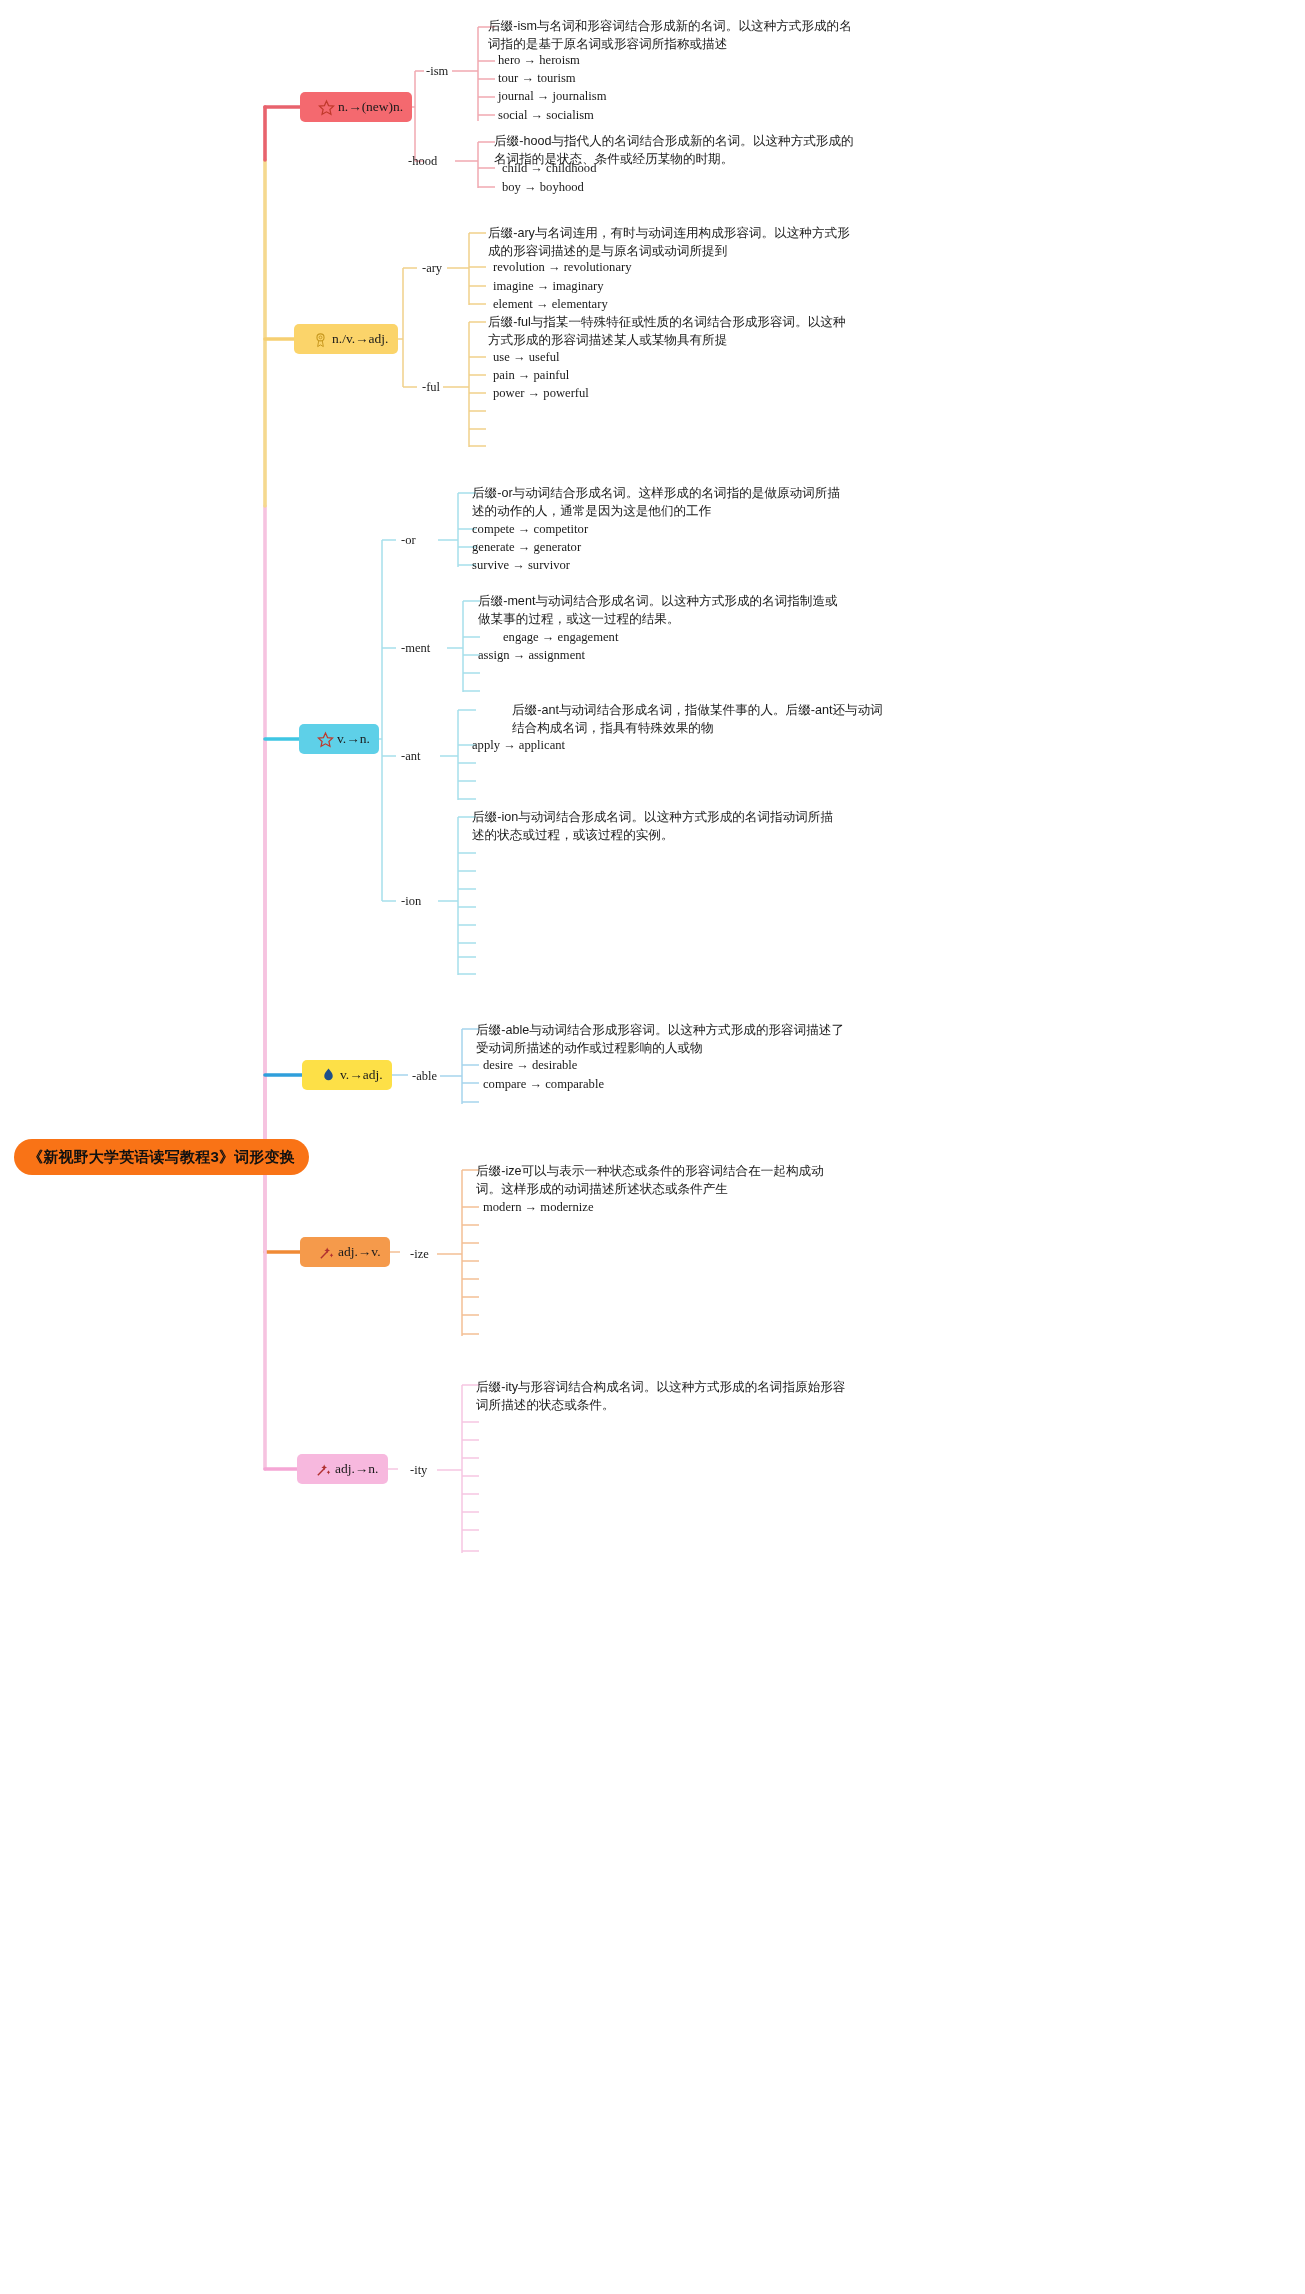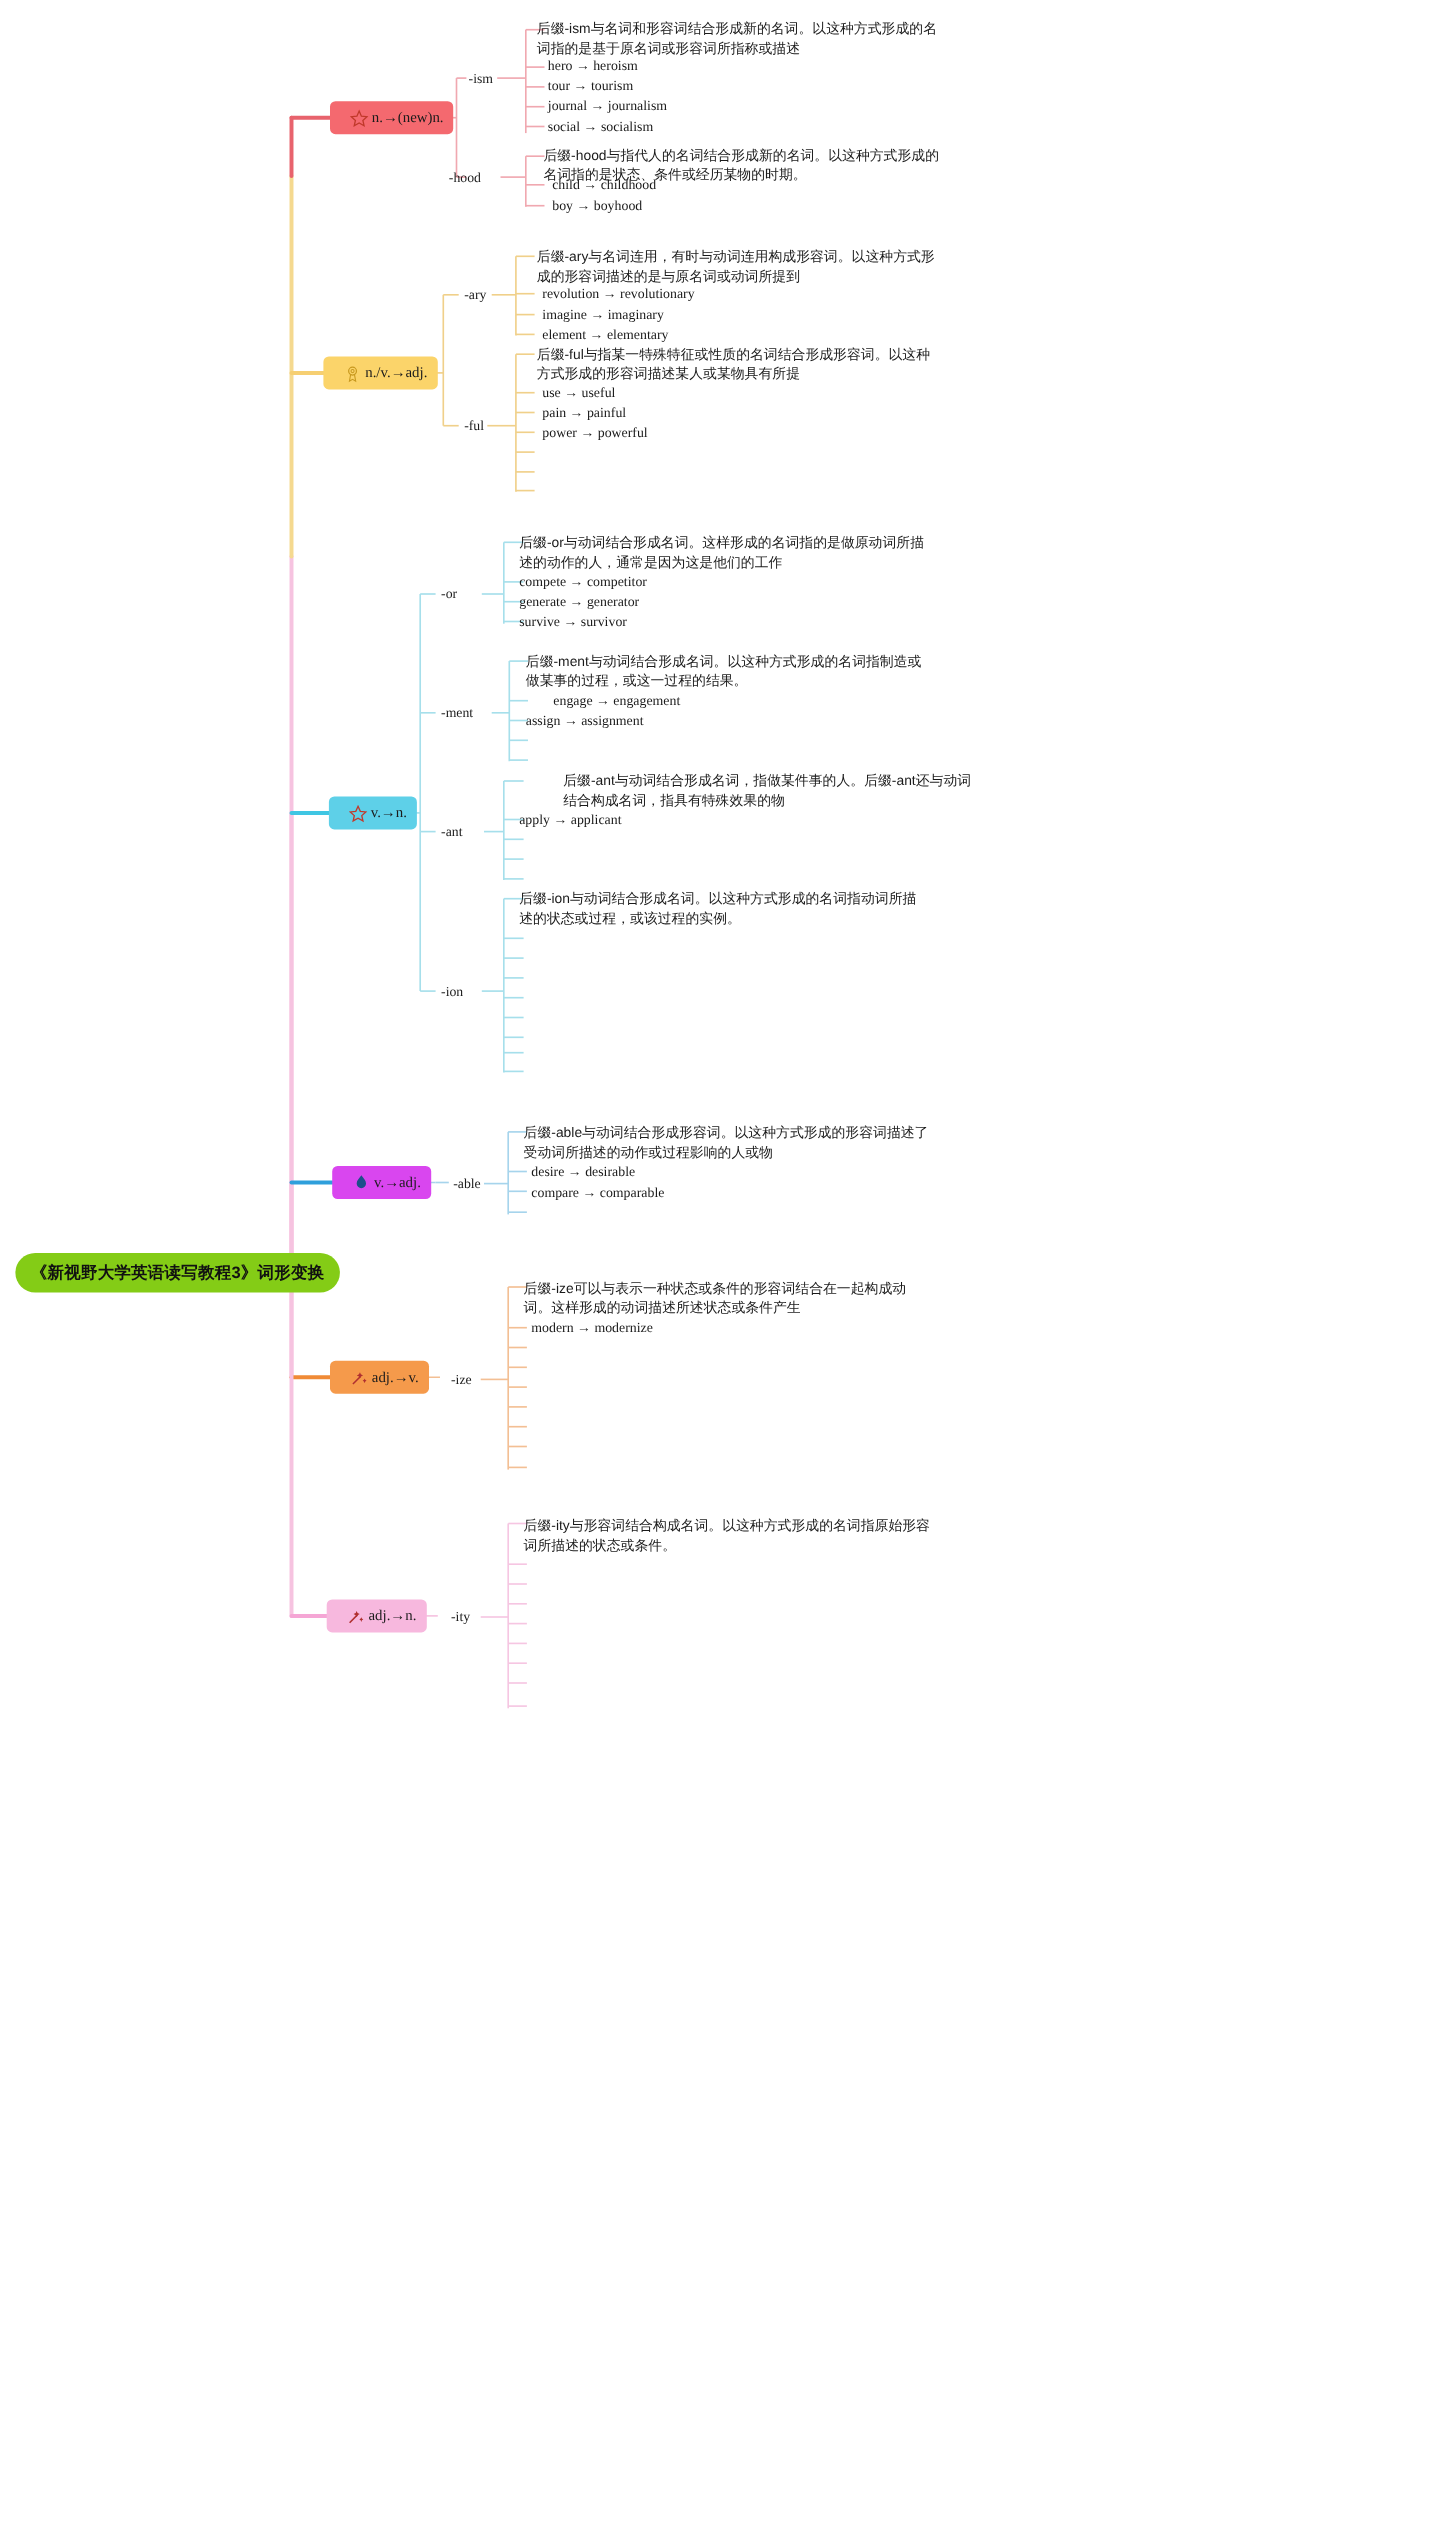--- a/index.html
+++ b/index.html
@@ -18,21 +18,21 @@
   
   .root-node {
     position: absolute;
     left: 14px;
     top: 1139px;
     height: 36px;
     display: flex;
     align-items: center;
     padding: 0 14px;
     border-radius: 18px;
-    background: #84cc16;
+    background: #f97316;
     color: #111;
     font-size: 15px;
     font-weight: 700;
     white-space: nowrap;
     font-family: "Liberation Sans", sans-serif;
     letter-spacing: 0.2px;
   }
   
   .cat-node {
     position: absolute;
@@ -274,21 +274,21 @@
 
   <div class="cat-node" style="left:299px; top:724px; background:#5ed0e8;">
     <span class="badge">
       <svg viewBox="0 0 24 24" width="17" height="17">
           <path d="M12 2.8 14.9 9.3 22 10 16.8 14.8 18.3 21.6 12 18.1 5.7 21.6 7.2 14.8 2 10 9.1 9.3Z" fill="none" stroke="#c0392b" stroke-width="1.7"></path>
         </svg>
     </span>
     <span class="cat-label">v.→n.</span>
   </div>
 
-  <div class="cat-node" style="left:302px; top:1060px; background:#d946ef;">
+  <div class="cat-node" style="left:302px; top:1060px; background:#fde047;">
     <span class="badge">
       <svg viewBox="0 0 24 24" width="17" height="17">
           <path d="M12 2c3 4.2 6 6.5 6 10.6A6 6 0 0 1 6 12.6C6 8.5 9 6.2 12 2Z" fill="#1d4f8a"></path>
         </svg>
     </span>
     <span class="cat-label">v.→adj.</span>
   </div>
 
   <div class="cat-node" style="left:300px; top:1237px; background:#f59a4b;">
     <span class="badge">

